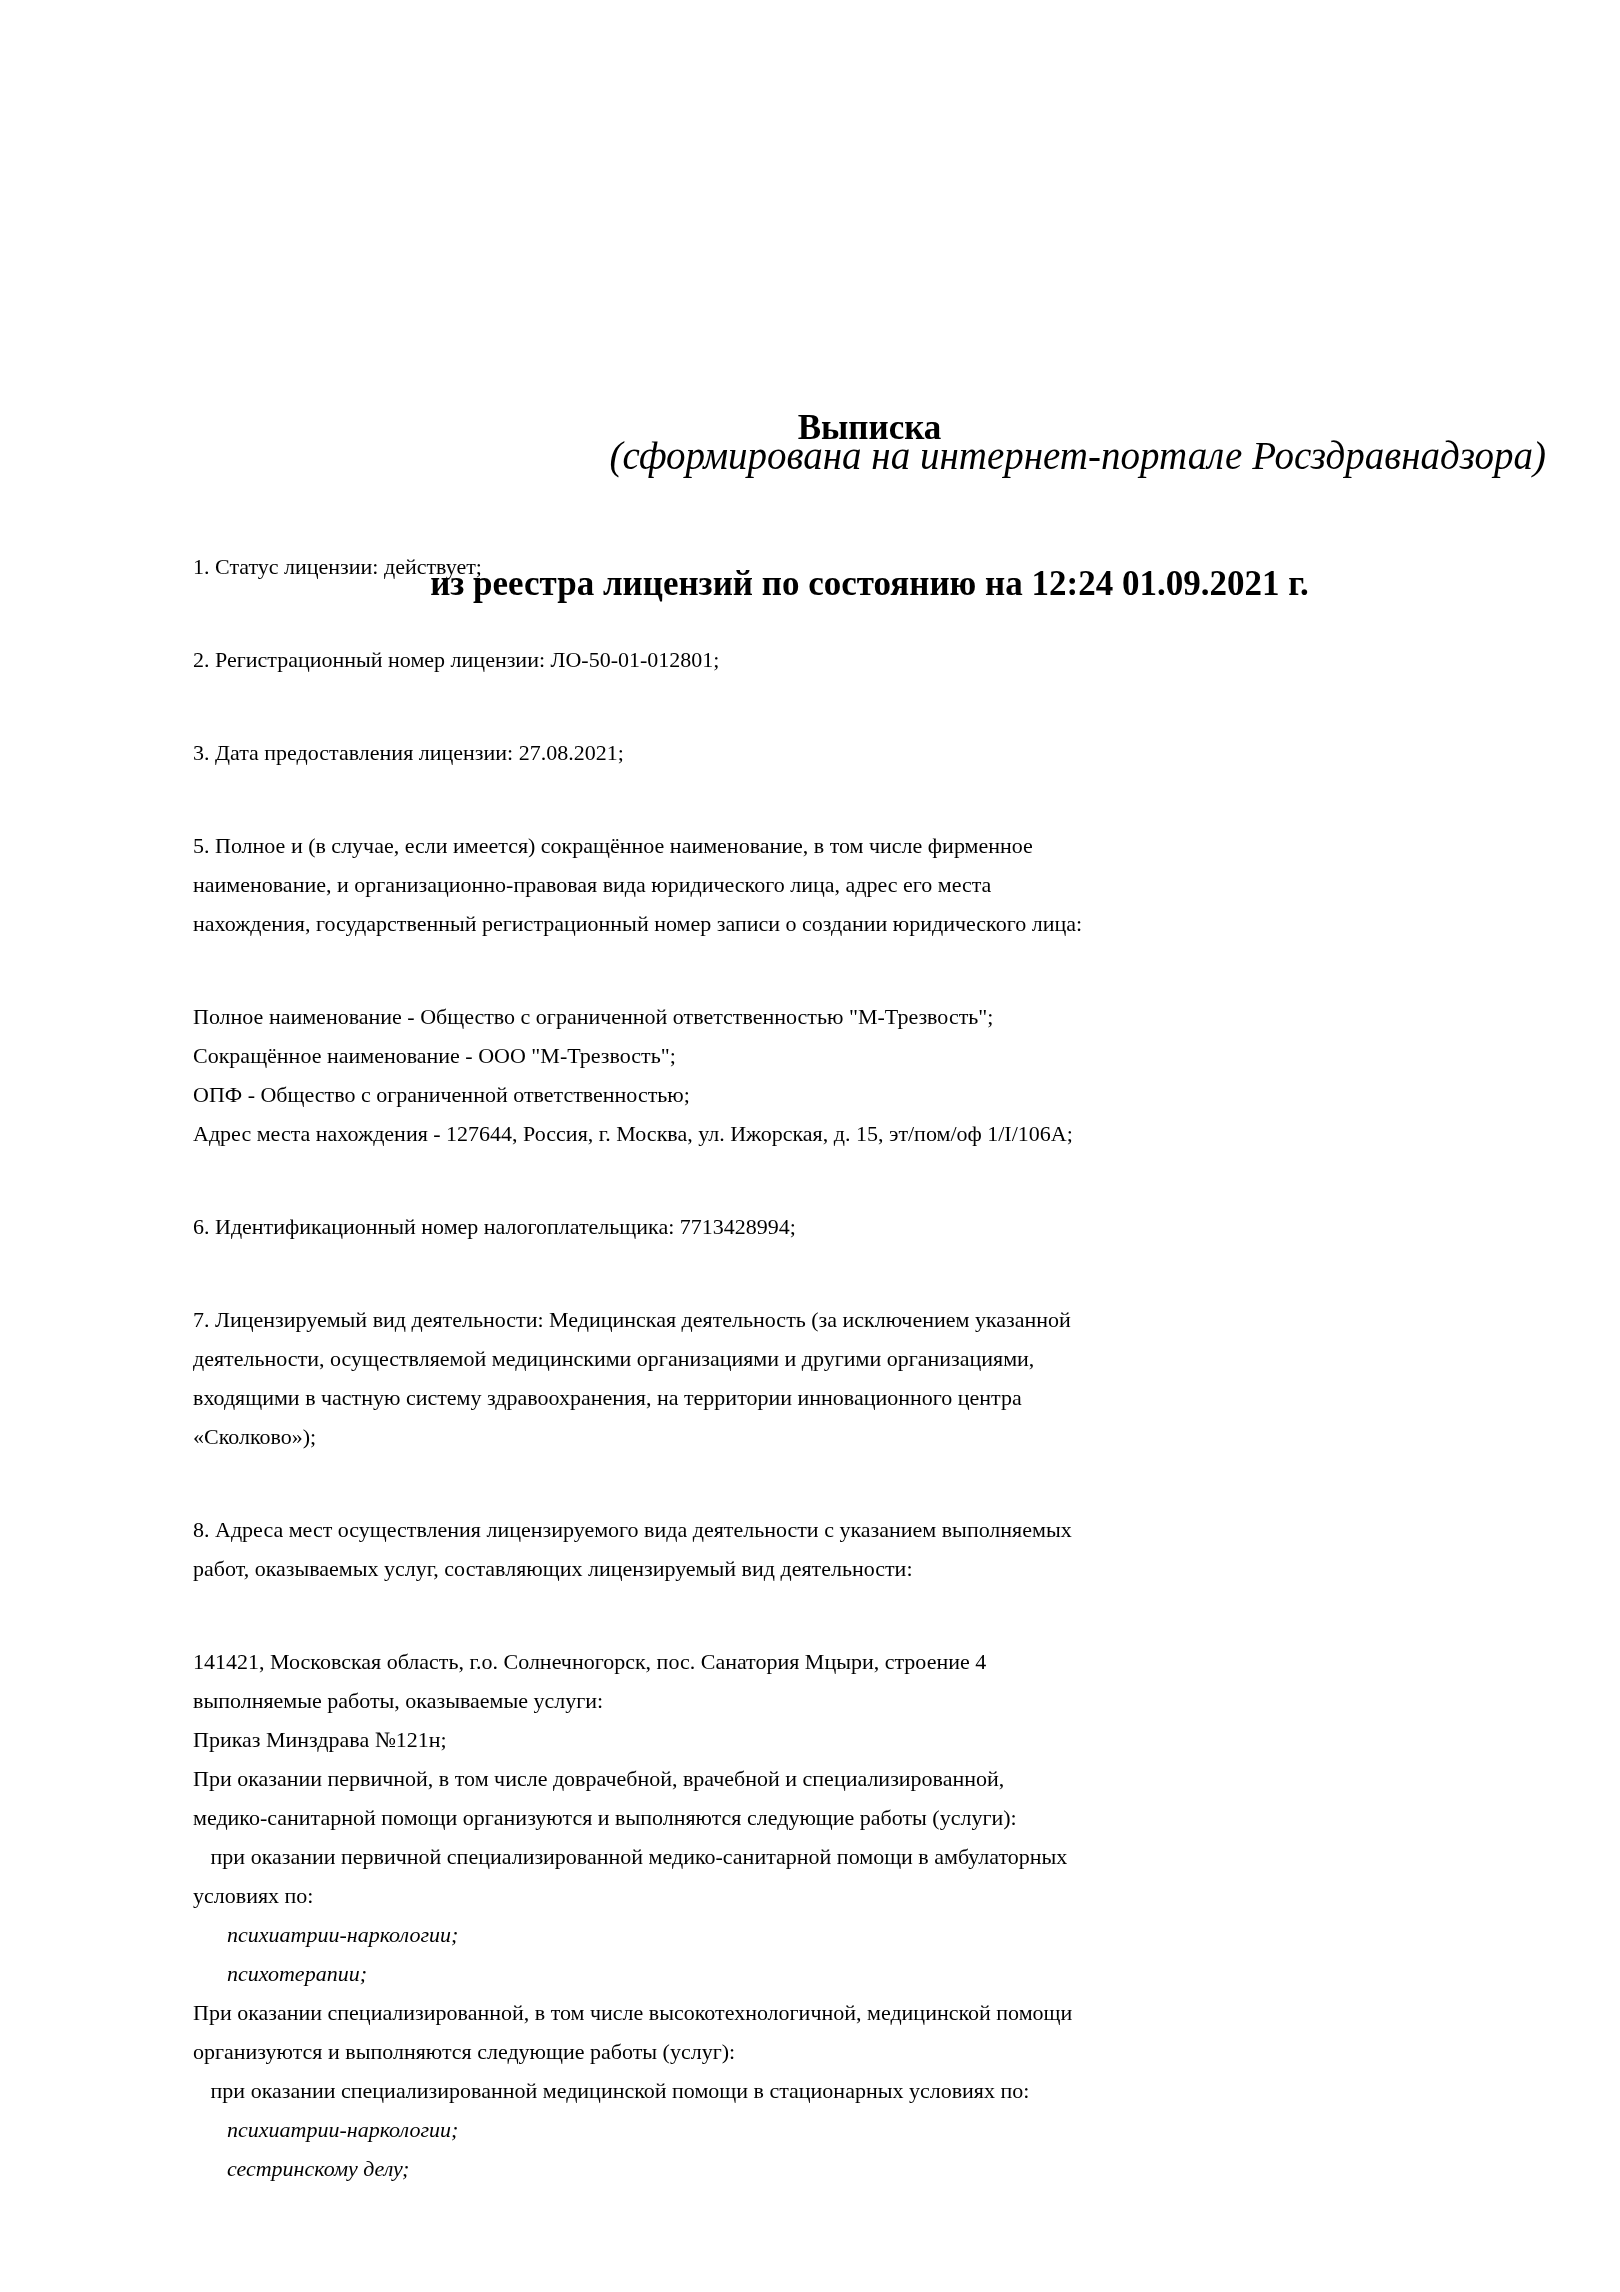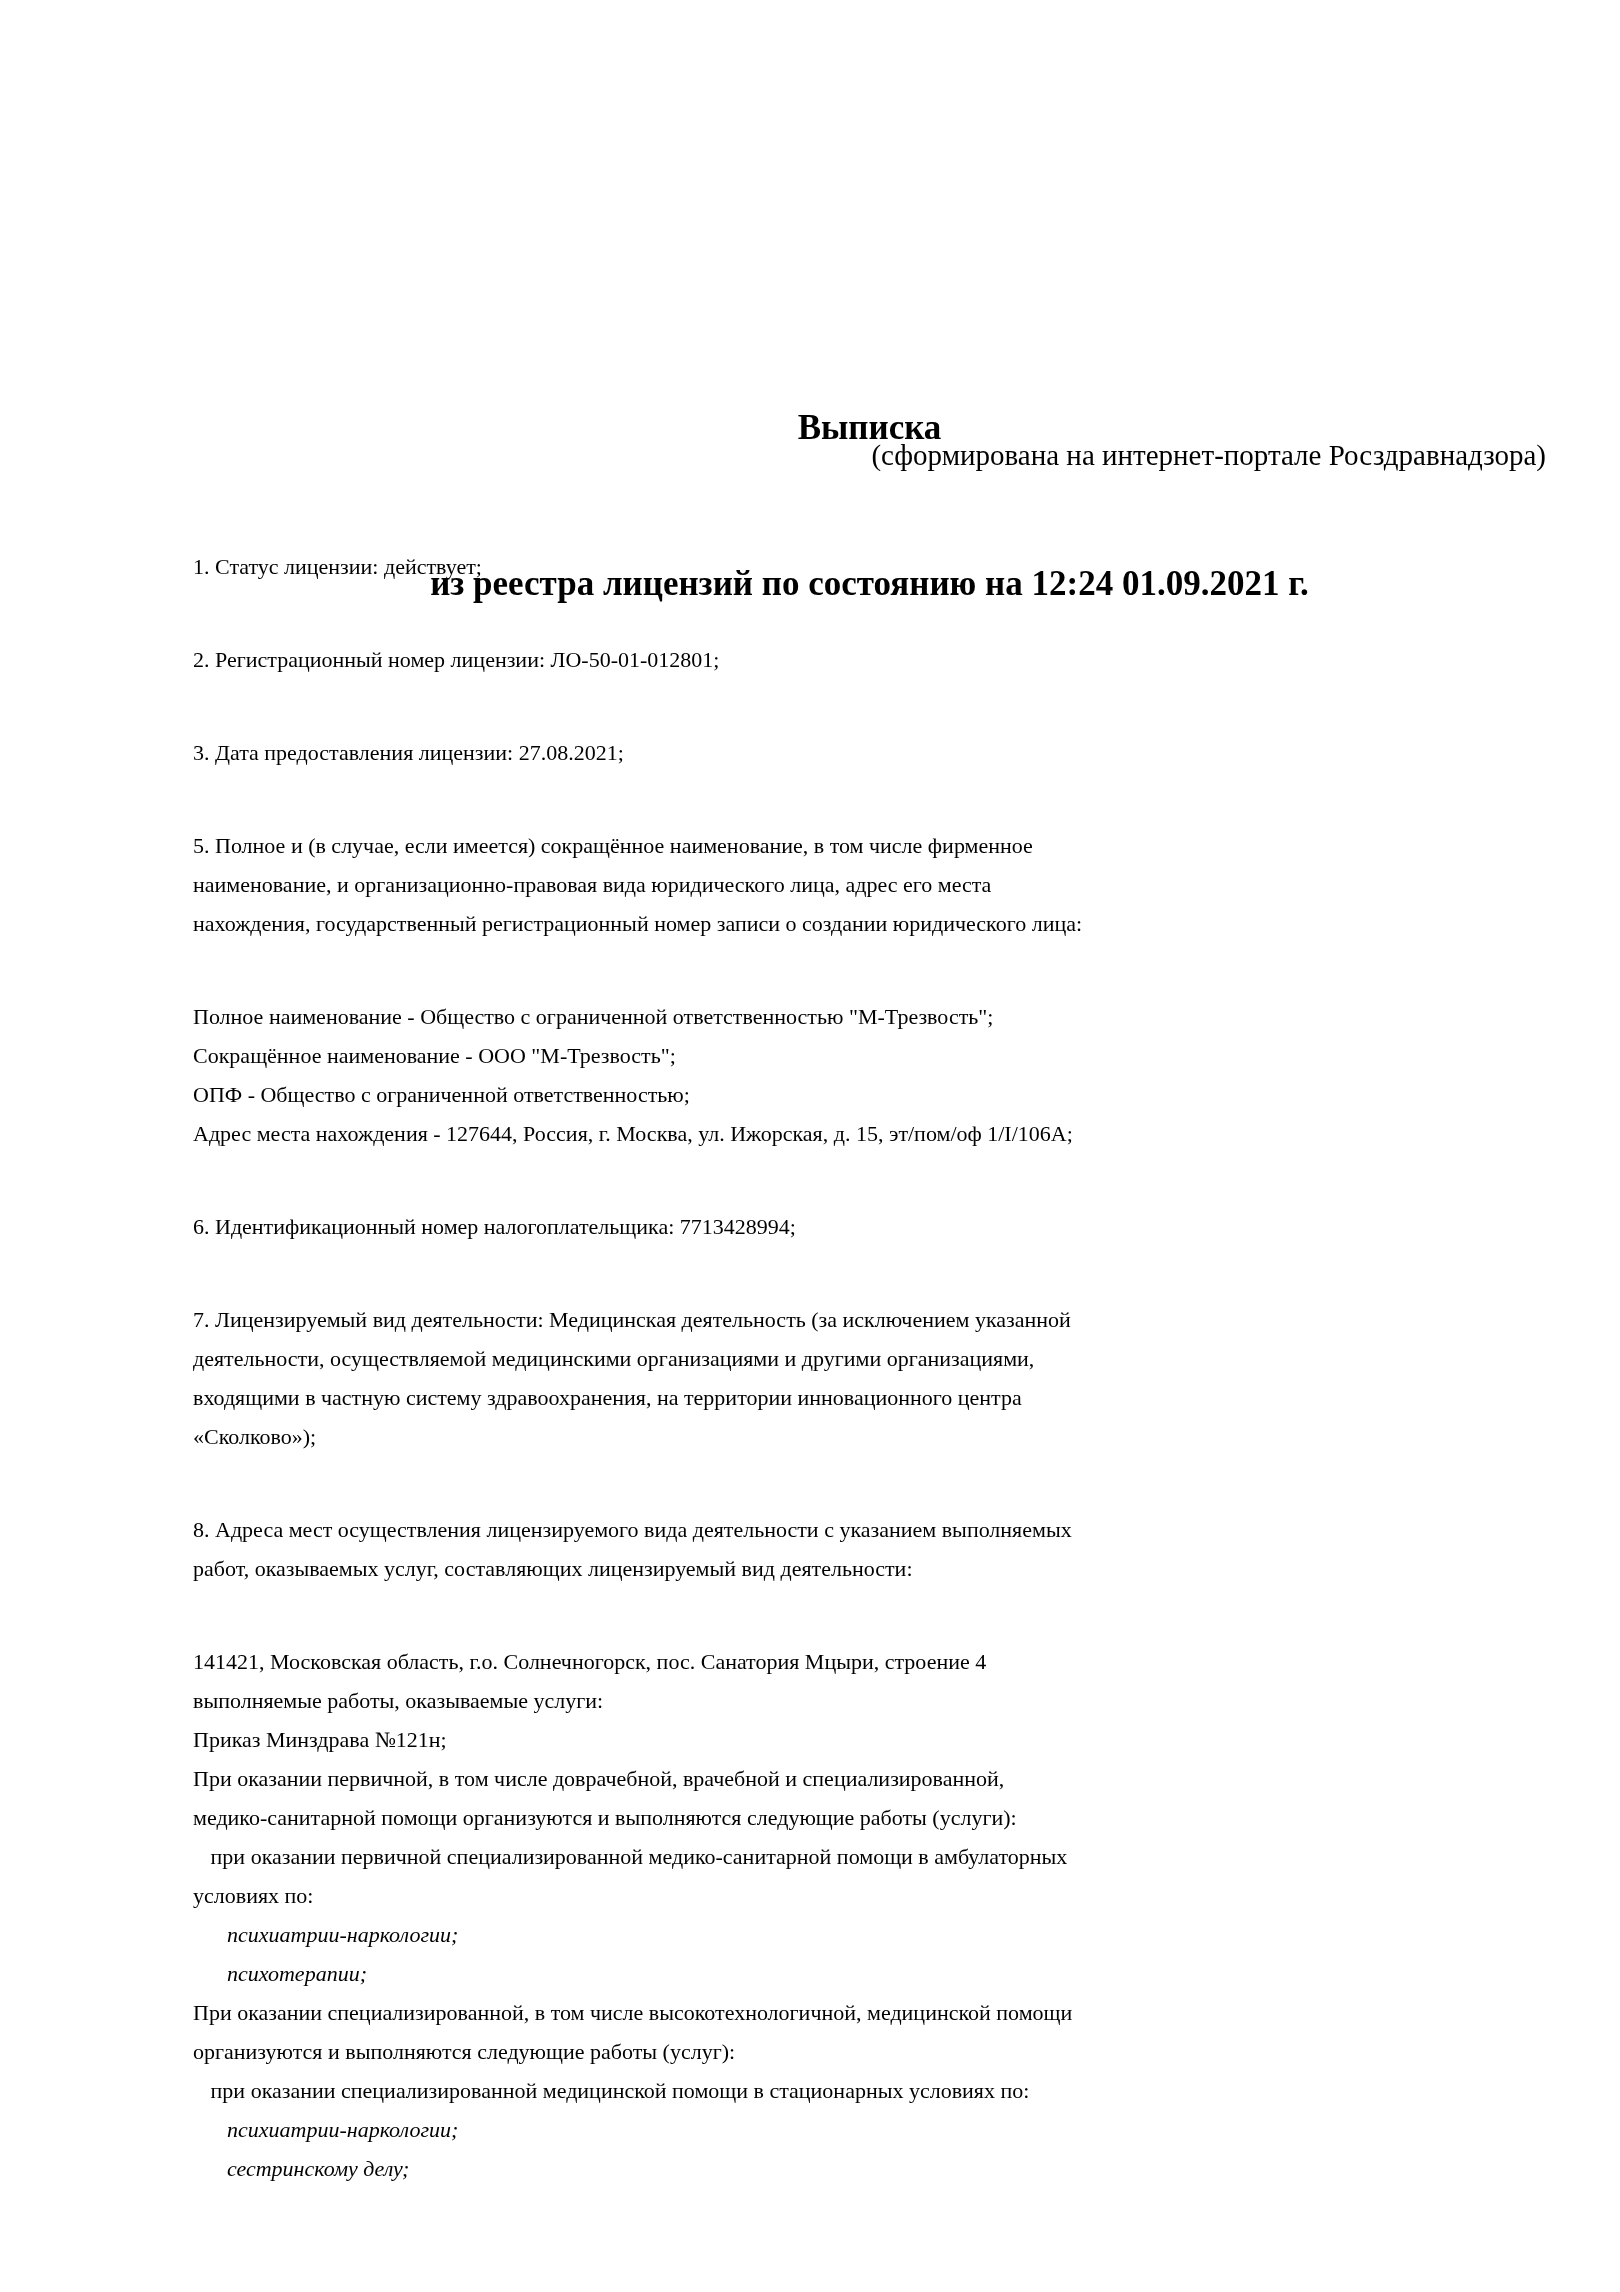--- a/index.html
+++ b/index.html
@@ -28,23 +28,24 @@
     font-size: 35px;
     line-height: 52px;
     white-space: pre;
   }
   .note {
     position: absolute;
     top: 428px;
     left: 193px;
     width: 1353px;
     text-align: right;
-    font-size: 29px;
+    font-size: 39px;
     line-height: 39px;
     white-space: pre;
+    font-style: italic;
   }
   .body-text {
     position: absolute;
     top: 539px;
     left: 193px;
     width: 1367px;
     font-size: 22px;
     line-height: 39px;
   }
   .line { white-space: pre; }

